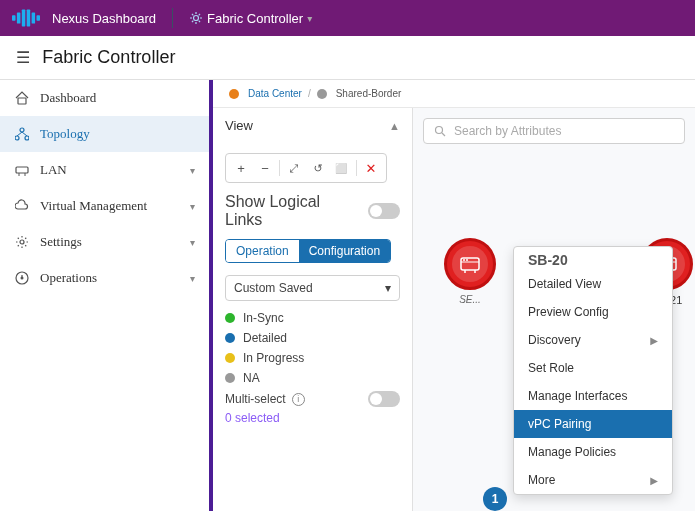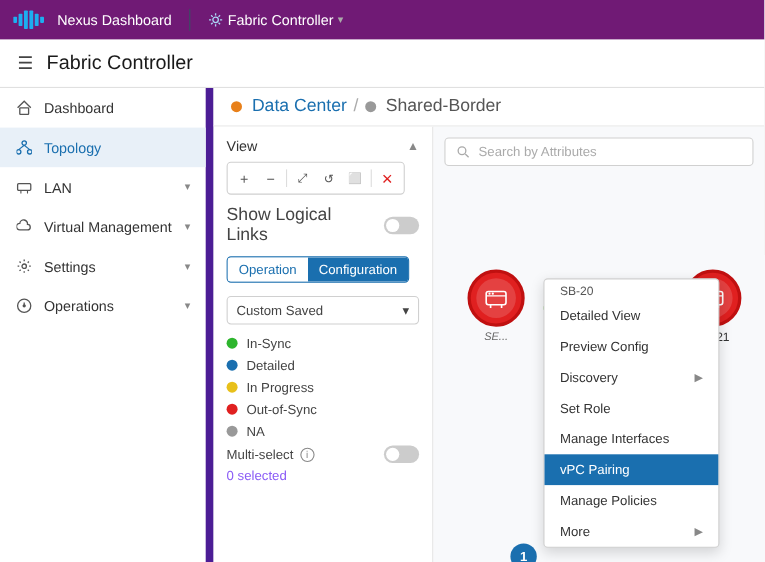--- a/index.html
+++ b/index.html
@@ -63,24 +63,25 @@
       color: #1a1a1a;
     }
 
     .main-layout {
       display: flex;
       height: calc(511px - 36px - 44px);
     }
 
     
     .sidebar {
-      width: 194px;
+      width: 213px;
       background: #ffffff;
-      border-right: 7px solid #4c1d95;
+      border-right: 4px solid #4c1d95;
       flex-shrink: 0;
+      font-family: Liberation Serif, serif;
     }
     .sidebar-item {
       display: flex;
       align-items: center;
       padding: 10px 14px;
       cursor: pointer;
       color: #333;
       font-size: 13px;
       gap: 10px;
     }
@@ -111,21 +112,21 @@
       overflow: hidden;
     }
 
     .breadcrumb-bar {
       display: flex;
       align-items: center;
       padding: 8px 16px;
       gap: 6px;
       background: #ffffff;
       border-bottom: 1px solid #e8e8e8;
-      font-size: 16px;
+      font-size: 10px;
       color: #555;
     }
     .breadcrumb-dot {
       width: 10px;
       height: 10px;
       border-radius: 50%;
       background: #e0e0e0;
       display: inline-block;
       margin-right: 3px;
     }
@@ -149,21 +150,21 @@
       background: #ffffff;
       border-right: 1px solid #e0e0e0;
       padding: 10px 12px;
       flex-shrink: 0;
       overflow-y: auto;
     }
     .view-panel-header {
       display: flex;
       justify-content: space-between;
       align-items: center;
-      margin-bottom: 7px;
+      margin-bottom: 20px;
     }
     .view-panel-title {
       font-size: 13px;
       font-weight: 500;
       color: #333;
     }
     .view-panel-collapse {
       color: #888;
       cursor: pointer;
       font-size: 11px;
@@ -387,22 +388,22 @@
       cursor: pointer;
       display: flex;
       justify-content: space-between;
       align-items: center;
     }
     .context-menu-item.active {
       background: #1a6faf;
       color: #fff;
     }
     .context-menu-label {
-      font-size: 11px;
-      font-weight: 400;
+      font-size: 14px;
+      font-weight: 700;
       color: #555;
       padding: 5px 14px 2px;
     }
 
     
     .step-badge {
       position: absolute;
       width: 24px;
       height: 24px;
       background: #1a6faf;
@@ -575,24 +576,20 @@
           </div>
           <div class="legend-item">
             <span class="legend-dot" style="background:#1a6faf;"></span>
             <span>Detailed</span>
           </div>
           <div class="legend-item">
             <span class="legend-dot" style="background:#e8c01a;"></span>
             <span>In Progress</span>
           </div>
           <div class="legend-item">
-            <span class="legend-dot" style="background:#e02020;"></span>
-            <span>Out-of-Sync</span>
-          </div>
-          <div class="legend-item">
             <span class="legend-dot" style="background:#999;"></span>
             <span>NA</span>
           </div>
         </div>
 
         <div class="multiselect-row">
           <span class="multiselect-label">Multi-select</span>
           <div class="info-icon">i</div>
           <div class="multiselect-toggle">
             <div class="toggle-knob"></div>

